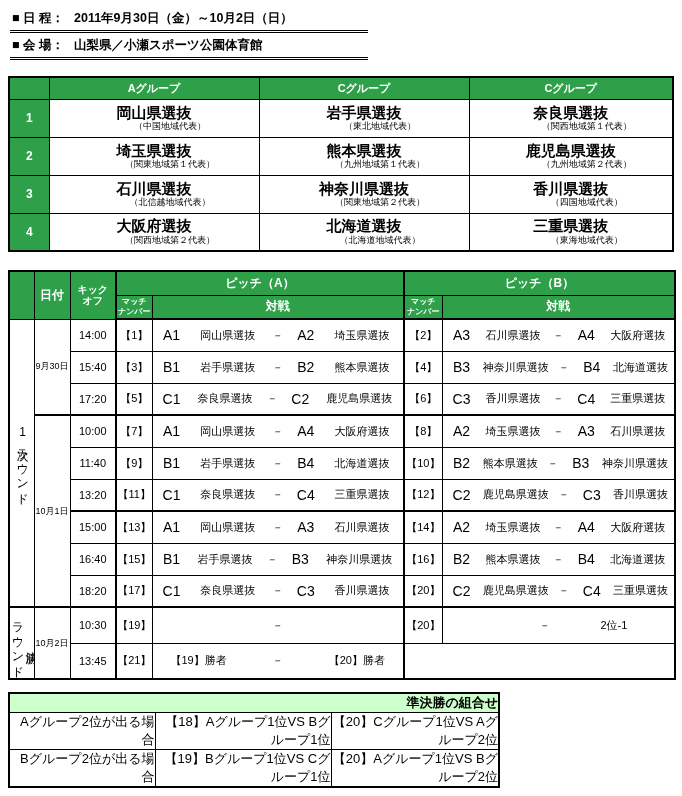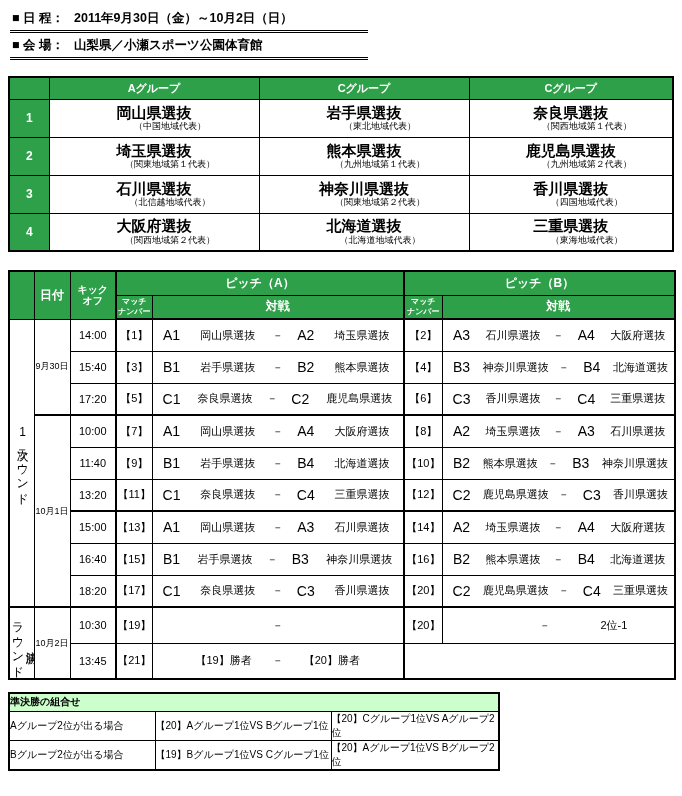--- a/index.html
+++ b/index.html
@@ -41,27 +41,27 @@
   tr.hrow2 th { border-bottom:2px solid #000; }
   tr.sep td { border-top:2px solid #000; }
   .date-cell { font-size:9px; }
   .time-cell { font-size:11px; }
   .mno { font-size:11px; }
   .vscell { padding:0 2px; }
   .vs { display:flex; align-items:center; width:100%; }
   .vs .code { width:34px; font-size:14px; flex:0 0 auto; }
   .vs .team { flex:1 1 auto; text-align:center; font-size:11px; white-space:nowrap; }
   .vs .dash { width:22px; text-align:center; font-size:11px; flex:0 0 auto; }
-  .vs.centered { justify-content:center; gap:15px; font-size:11px; }
+  .vs.centered { justify-content:center; gap:40px; font-size:11px; }
   .round-cell { padding:0; }
   .vtext { writing-mode:vertical-rl; text-orientation:upright; margin:0 auto; font-size:12px; line-height:1.15; letter-spacing:1px; white-space:pre-line; }
 
   
   .semi-table { width:490px; margin:12px 0 0 0; border:2px solid #000; }
-  .semi-table th, .semi-table td { border:1px solid #000; text-align:left; vertical-align:middle; font-size:10px; }
+  .semi-table th, .semi-table td { border:1px solid #000; text-align:right; vertical-align:middle; font-size:13px; }
   .semi-table th { background:#ccffcc; font-weight:bold; height:18px; }
   .semi-table tr.srow { height:19px; }
 </style>
 </head>
 <body>
 
 <div class="page">
 
 
   <div class="info-block">
@@ -437,21 +437,21 @@
         <col style="width:146px">
         <col style="width:176px">
         <col style="width:168px">
       </colgroup>
     <tbody>
         <tr>
       <th colspan="3">準決勝の組合せ</th>
     </tr>
     <tr class="srow">
       <td>Aグループ2位が出る場合</td>
-      <td>【20】Aグループ1位VS Bグループ1位</td>
+      <td>【18】Aグループ1位VS Bグループ1位</td>
       <td>【20】Cグループ1位VS Aグループ2位</td>
     </tr>
     <tr class="srow">
       <td>Bグループ2位が出る場合</td>
       <td>【19】Bグループ1位VS Cグループ1位</td>
       <td>【20】Aグループ1位VS Bグループ2位</td>
     </tr>
 
   </tbody>
     </table>

